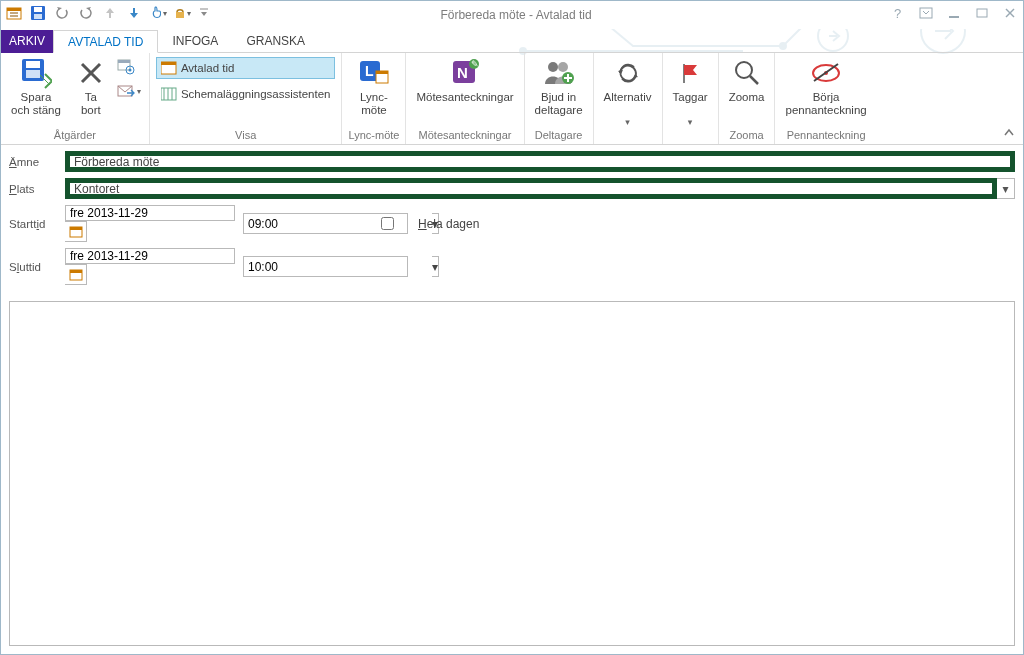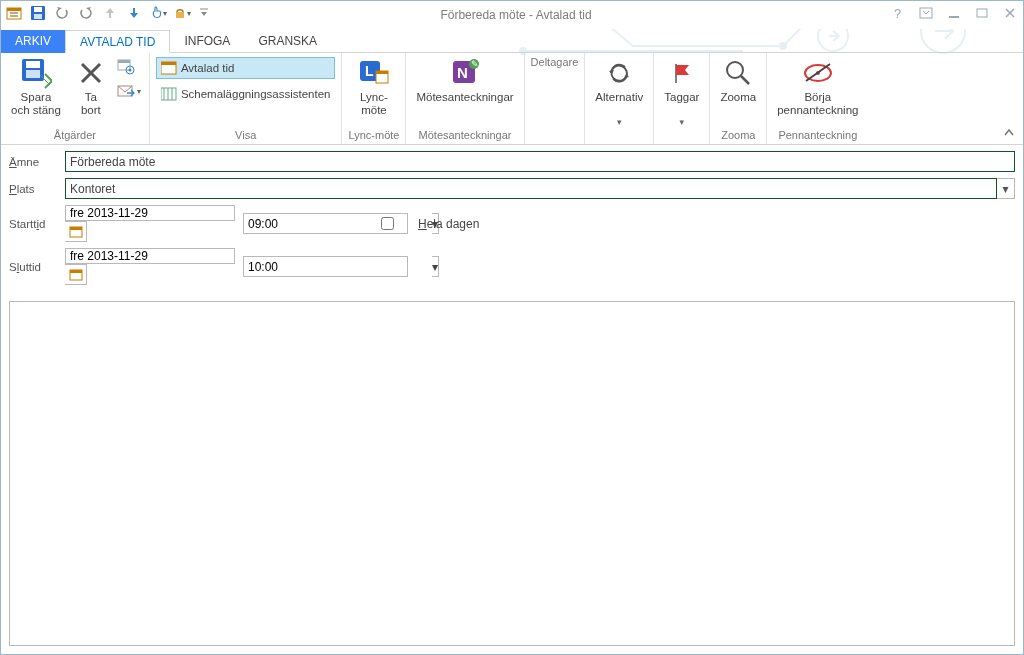--- a/index.html
+++ b/index.html
@@ -98,23 +98,23 @@
   }
   .tab {
     padding: 0 14px;
     line-height: 22px;
     color: #444;
     cursor: pointer;
     position: relative;
     top: 1px;
   }
   .tab.file {
-    background: #3b82f6;
+    background: #4c1d95;
     color: #fff;
-    padding: 0 14px;
+    padding: 0 8px;
   }
   .tab.active {
     color: #0072c6;
     border: 1px solid #d4d4d4;
     border-bottom: 1px solid #fff;
     background: #fff;
   }
 
   
   .ribbon {
@@ -215,21 +215,21 @@
     margin-bottom: 6px;
   }
   .form-label {
     width: 56px;
     font-size: 11.5px;
     color: #555;
     white-space: nowrap;
   }
   .form-input {
     flex: 1 1 auto;
-    border: 1px solid #14532d;
+    border: 5px solid #14532d;
     height: 21px;
     padding: 0 4px;
     font: inherit;
     color: #444;
     background: #fff;
   }
   .form-loc {
     flex: 1 1 auto;
     display: flex;
   }
@@ -535,20 +535,37 @@
                 <text x="22" y="10" font-size="9" fill="#fff">✎</text>
               </svg>
           </span>
           <span class="lbl">Mötesanteckningar</span>
         </div>
       </div>
       <div class="group-label">Mötesanteckningar</div>
     </div>
 
     <div class="group">
+      <div class="group-body">
+        <div class="bigbtn">
+          <span class="ic">
+            <svg width="32" height="30">
+                <circle cx="10" cy="9" r="5" fill="#7a7a7a"></circle>
+                <circle cx="20" cy="9" r="5" fill="#a6a6a6"></circle>
+                <path d="M2 26 C2 16 18 16 18 26 Z" fill="#7a7a7a"></path>
+                <path d="M12 26 C12 16 28 16 28 26 Z" fill="#a6a6a6"></path>
+                <circle cx="25" cy="20" r="6" fill="#50a150"></circle>
+                <line x1="25" y1="16" x2="25" y2="24" stroke="#fff" stroke-width="2"></line>
+                <line x1="21" y1="20" x2="29" y2="20" stroke="#fff" stroke-width="2"></line>
+              </svg>
+          </span>
+          <span class="lbl">Bjud in
+deltagare</span>
+        </div>
+      </div>
       <div class="group-label">Deltagare</div>
     </div>
 
     <div class="group" style="border-right:1px solid #e3e3e3;">
       <div class="group-body">
         <div class="bigbtn with-dd">
           <span class="ic">
             <svg width="28" height="28">
                 <path d="M6 14 A8 8 0 1 1 8 20" fill="none" stroke="#555" stroke-width="1.8"></path>
                 <path d="M4 12 L7 15 L9 11 Z" fill="#555"></path>

